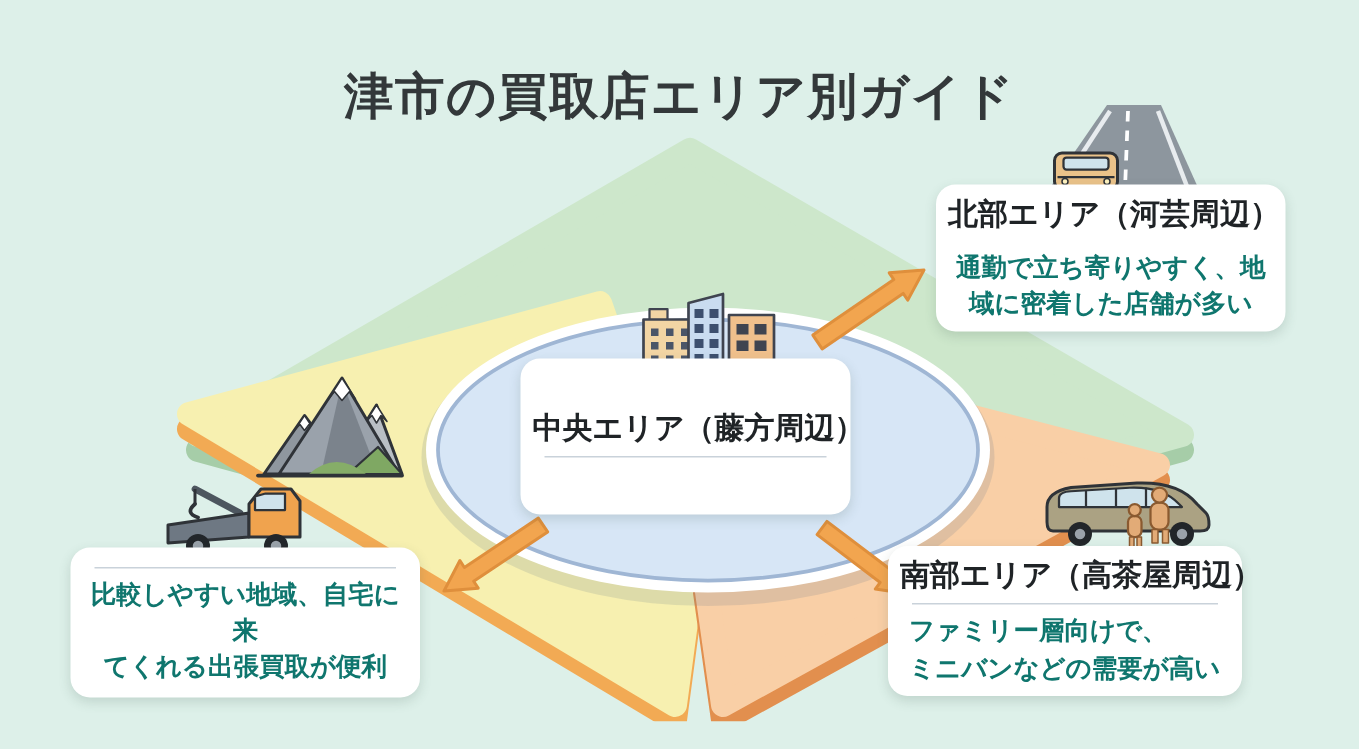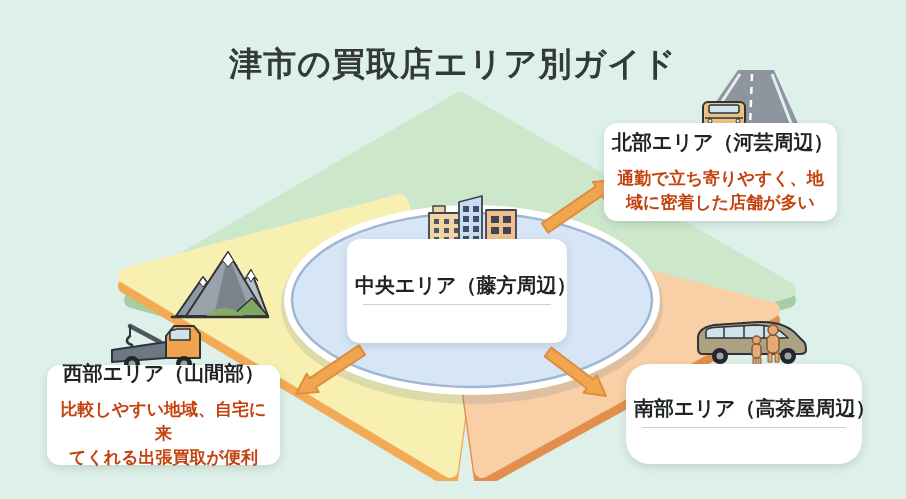--- a/index.html
+++ b/index.html
@@ -5,26 +5,26 @@
   html,body{margin:0;padding:0;background:#ddf0e9;font-family:"Liberation Sans","DejaVu Sans",sans-serif;}
   .stage{position:relative;width:906px;height:481px;background:#ddf0e9;overflow:hidden;}
   .page-title{position:absolute;top:20px;left:0;width:100%;text-align:center;
     font-size:33px;font-weight:900;color:#33383a;letter-spacing:1px;z-index:3;}
   .diagram-svg{position:absolute;left:0;top:0;z-index:1;}
   .label-box{position:absolute;background:#ffffff;border-radius:13px;z-index:2;
     box-shadow:0 3px 8px rgba(60,90,80,.18);display:flex;flex-direction:column;
     justify-content:center;padding:6px 8px;box-sizing:border-box;}
   .box-title{font-size:20px;font-weight:800;color:#1f2326;text-align:center;white-space:nowrap;}
   .box-divider{height:1px;background:#c9d2da;margin:5px 8px 6px;}
-  .box-desc{font-size:17px;font-weight:700;color:#c2410c;text-align:center;
+  .box-desc{font-size:17px;font-weight:700;color:#0f766e;text-align:center;
     line-height:1.42;white-space:pre-line;}
-  .box-north{left:604px;top:123px;width:233px;height:98px;}
+  .box-north{left:624px;top:123px;width:233px;height:98px;}
   .box-center{left:347px;top:239px;width:220px;height:104px;justify-content:center;}
   .box-west{left:47px;top:365px;width:233px;height:100px;}
-  .box-south{left:626px;top:364px;width:236px;height:100px;border-radius:23px;}
+  .box-south{left:592px;top:364px;width:236px;height:100px;}
   .box-south .box-desc{text-align:left;padding-left:6px;}
 </style>
 </head>
 <body>
 
 <div class="stage">
 
   <h1 class="page-title">津市の買取店エリア別ガイド</h1>
 
   <svg class="diagram-svg" width="906" height="499" viewBox="0 0 906 499">
@@ -159,24 +159,25 @@
     <div class="box-desc">通勤で立ち寄りやすく、地
 域に密着した店舗が多い</div>
   </div>
 
   <div class="label-box box-center">
     <div class="box-title">中央エリア（藤方周辺）</div>
     <div class="box-divider"></div>
   </div>
 
   <div class="label-box box-west">
-    <div class="box-title">西部エリア（山間部）</div>
     <div class="box-divider"></div>
     <div class="box-desc">比較しやすい地域、自宅に来
 てくれる出張買取が便利</div>
   </div>
 
   <div class="label-box box-south">
     <div class="box-title">南部エリア（高茶屋周辺）</div>
     <div class="box-divider"></div>
+    <div class="box-desc">ファミリー層向けで、
+ミニバンなどの需要が高い</div>
   </div>
 
 </div>
 
 </body></html>

